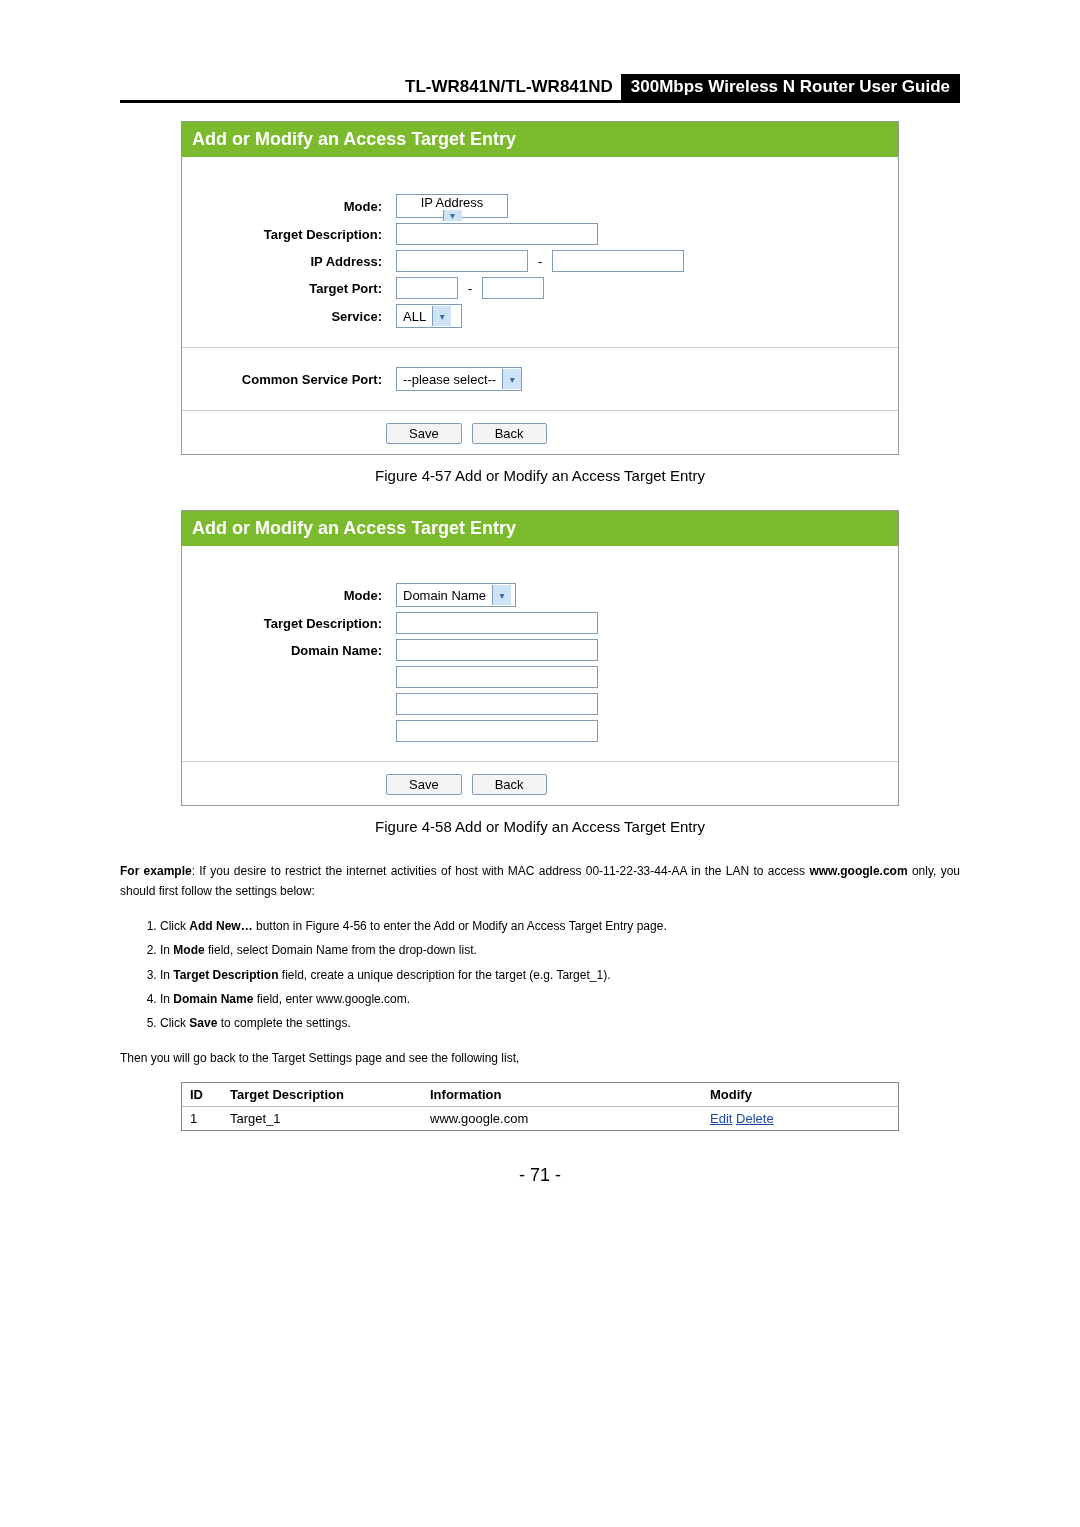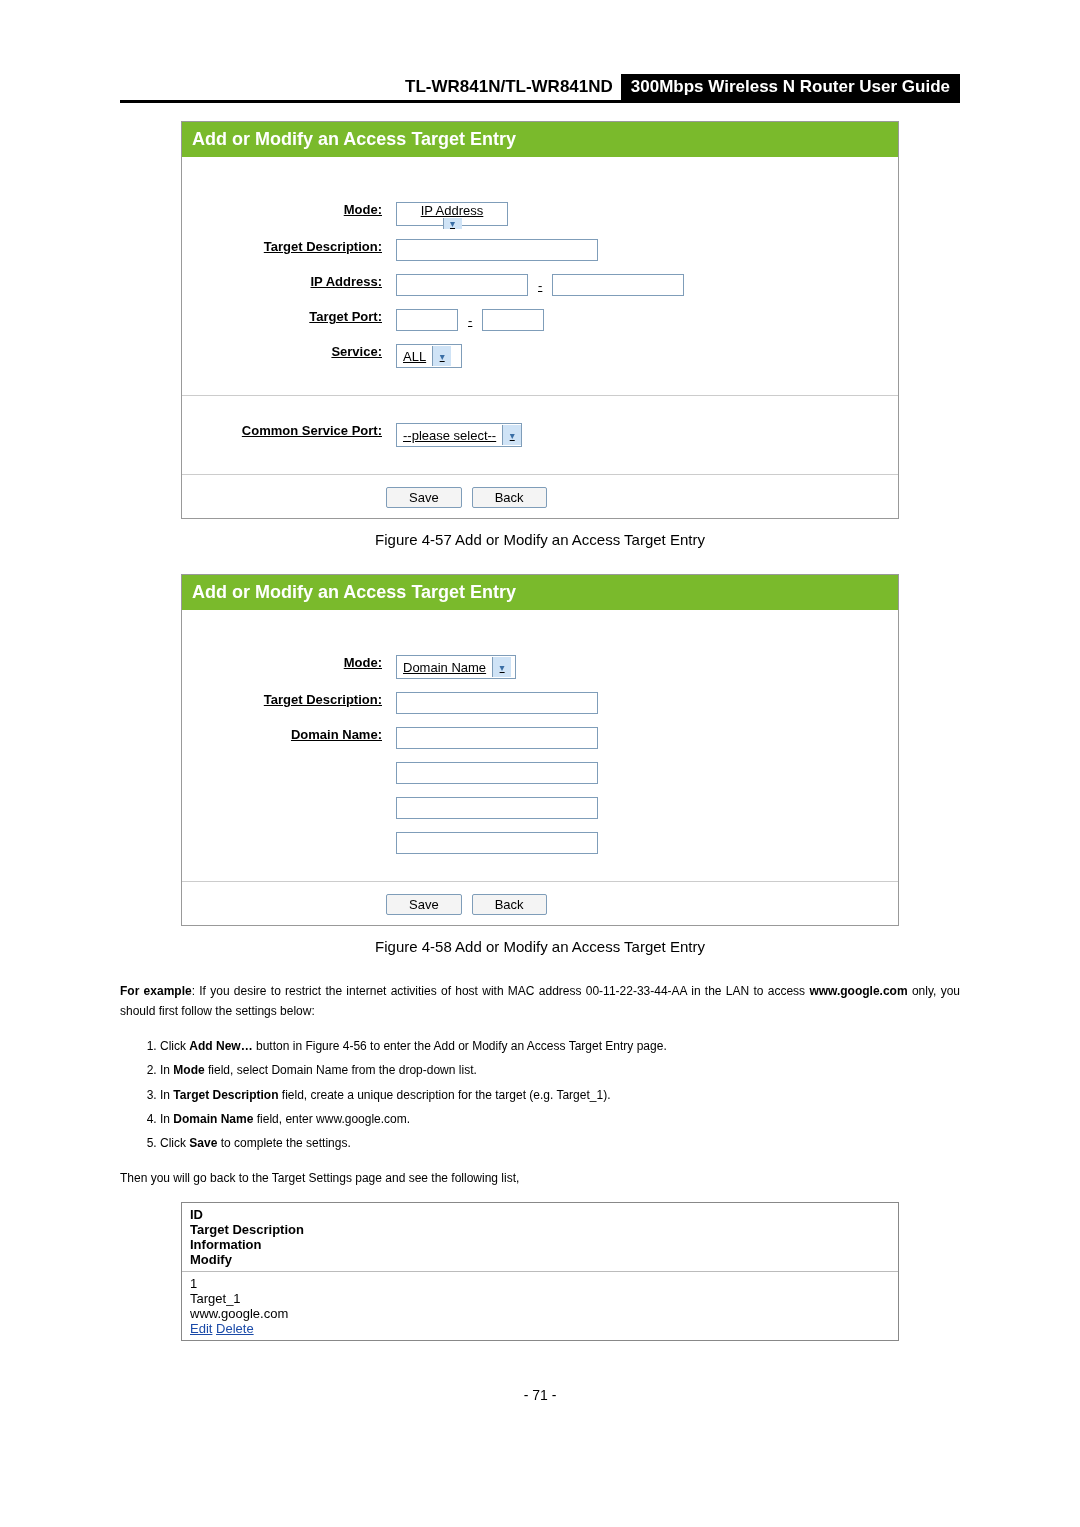--- a/index.html
+++ b/index.html
@@ -50,22 +50,22 @@
     font-weight: bold;
     font-size: 18px;
     padding: 7px 10px;
   }
   .panel-body {
     padding: 14px 10px 14px 10px;
     border-bottom: 1px solid #ccc;
   }
   .row {
     display: flex;
-    margin: 13px 0;
-    text-decoration: underline;
+    align-items: center;
+    margin: 5px 0;
   }
   .row-label {
     width: 190px;
     text-align: right;
     font-weight: bold;
     font-size: 13px;
     padding-right: 14px;
   }
   .row-field { flex: 1; display:flex; align-items:center; gap:6px; }
   .select {
@@ -117,29 +117,29 @@
   }
   .ol { list-style: decimal; padding-left: 40px; }
   .ol li { font-size:12px; line-height:1.7; margin: 4px 0; }
 
   .table {
     width: 716px;
     margin: 6px auto 0 auto;
     border: 1px solid #888;
     font-size: 13px;
   }
-  .table-row { display:flex; align-items:flex-start; padding:4px 8px;flex-direction:column;}
+  .table-row { display:flex; align-items:center; padding:4px 8px;}
   .table-hdr { font-weight:bold; border-bottom:1px solid #bbb;}
   .c-id { width: 40px; }
   .c-desc { width: 200px; }
   .c-info { width: 280px; }
   .c-mod { flex:1; }
   .link { color: #1a4aa8; text-decoration: underline; }
 
-  .pagenum { text-align:center; font-size:14px; margin-top:46px; }
+  .pagenum { text-align:center; font-size:18px; margin-top:34px; }
 
   .invisible-gap { height: 18px; }
 </style>
 </head>
 <body>
 
 <div class="page">
   <div class="header-bar">
     <span class="hdr-model">TL-WR841N/TL-WR841ND</span>
     <span class="hdr-tag">300Mbps Wireless N Router User Guide</span>

